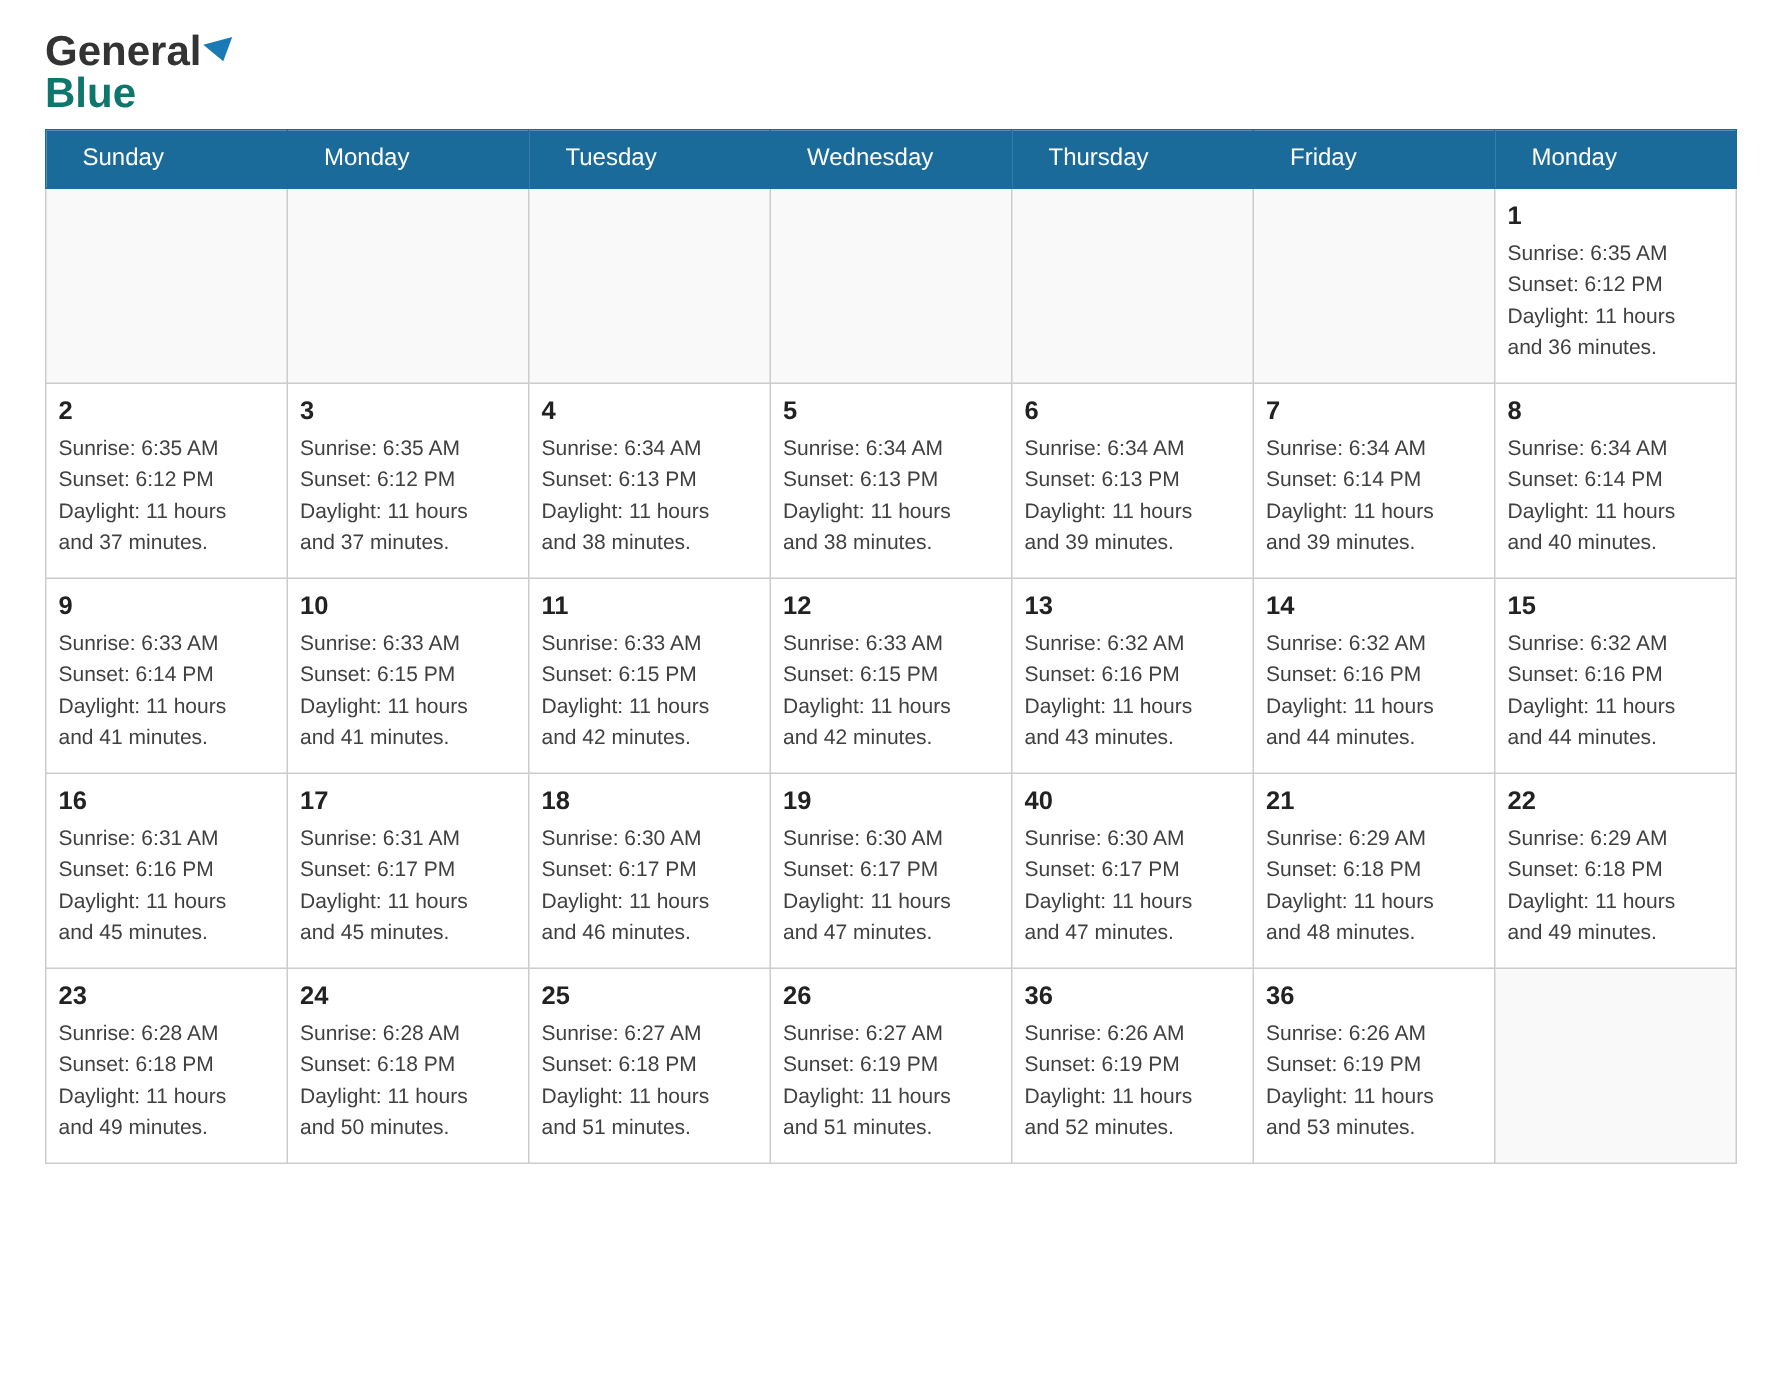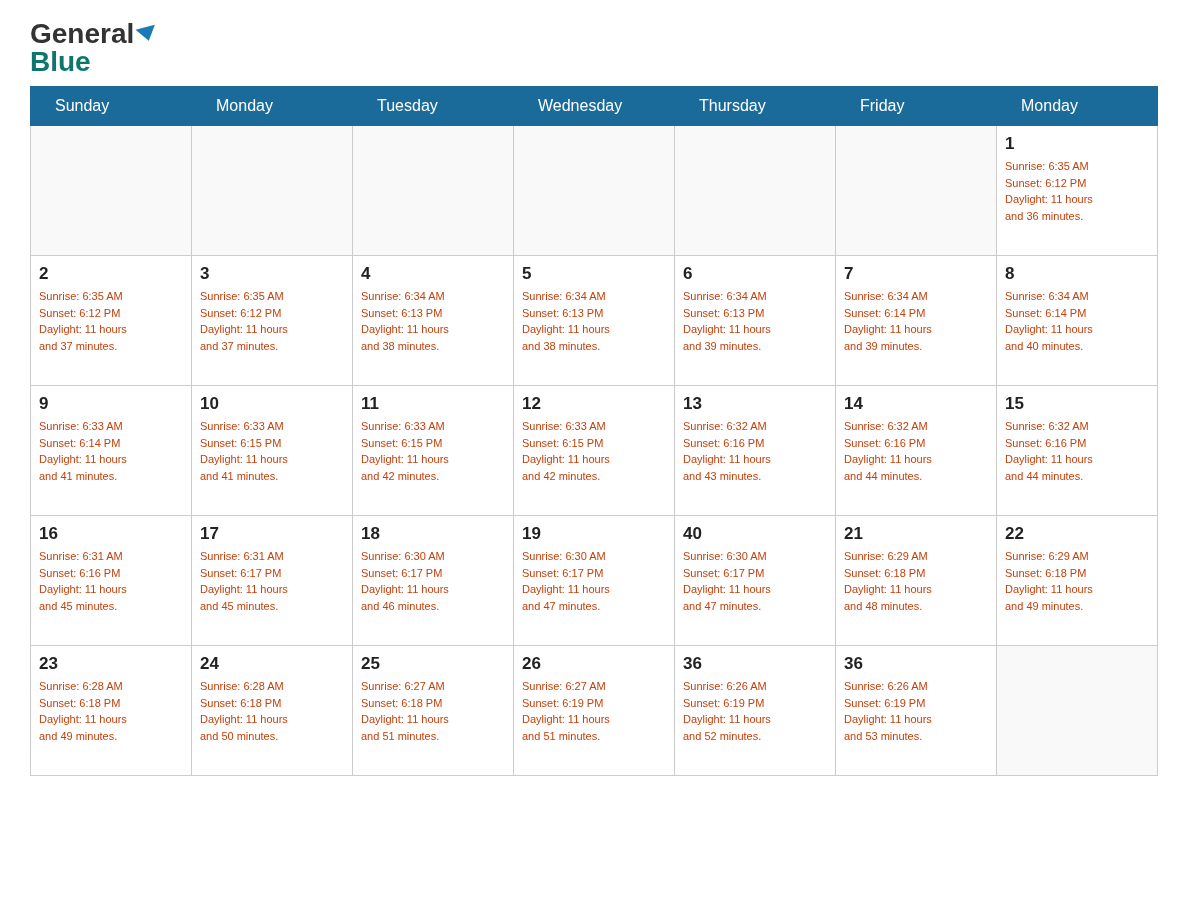--- a/index.html
+++ b/index.html
@@ -81,22 +81,22 @@
       width: 14.28%;
       height: 130px;
     }
     .day-number {
       font-size: 17px;
       font-weight: bold;
       color: #222;
       margin-bottom: 4px;
     }
     .day-info {
-      font-size: 11px;
-      color: #c2410c;
+      font-size: 14px;
+      color: #404040;
       line-height: 1.5;
     }
     .empty-cell {
       background: #f9f9f9;
     }
     .row-divider td {
       border-top: 2px solid #1a6b9a;
     }
   </style>
 </head>

